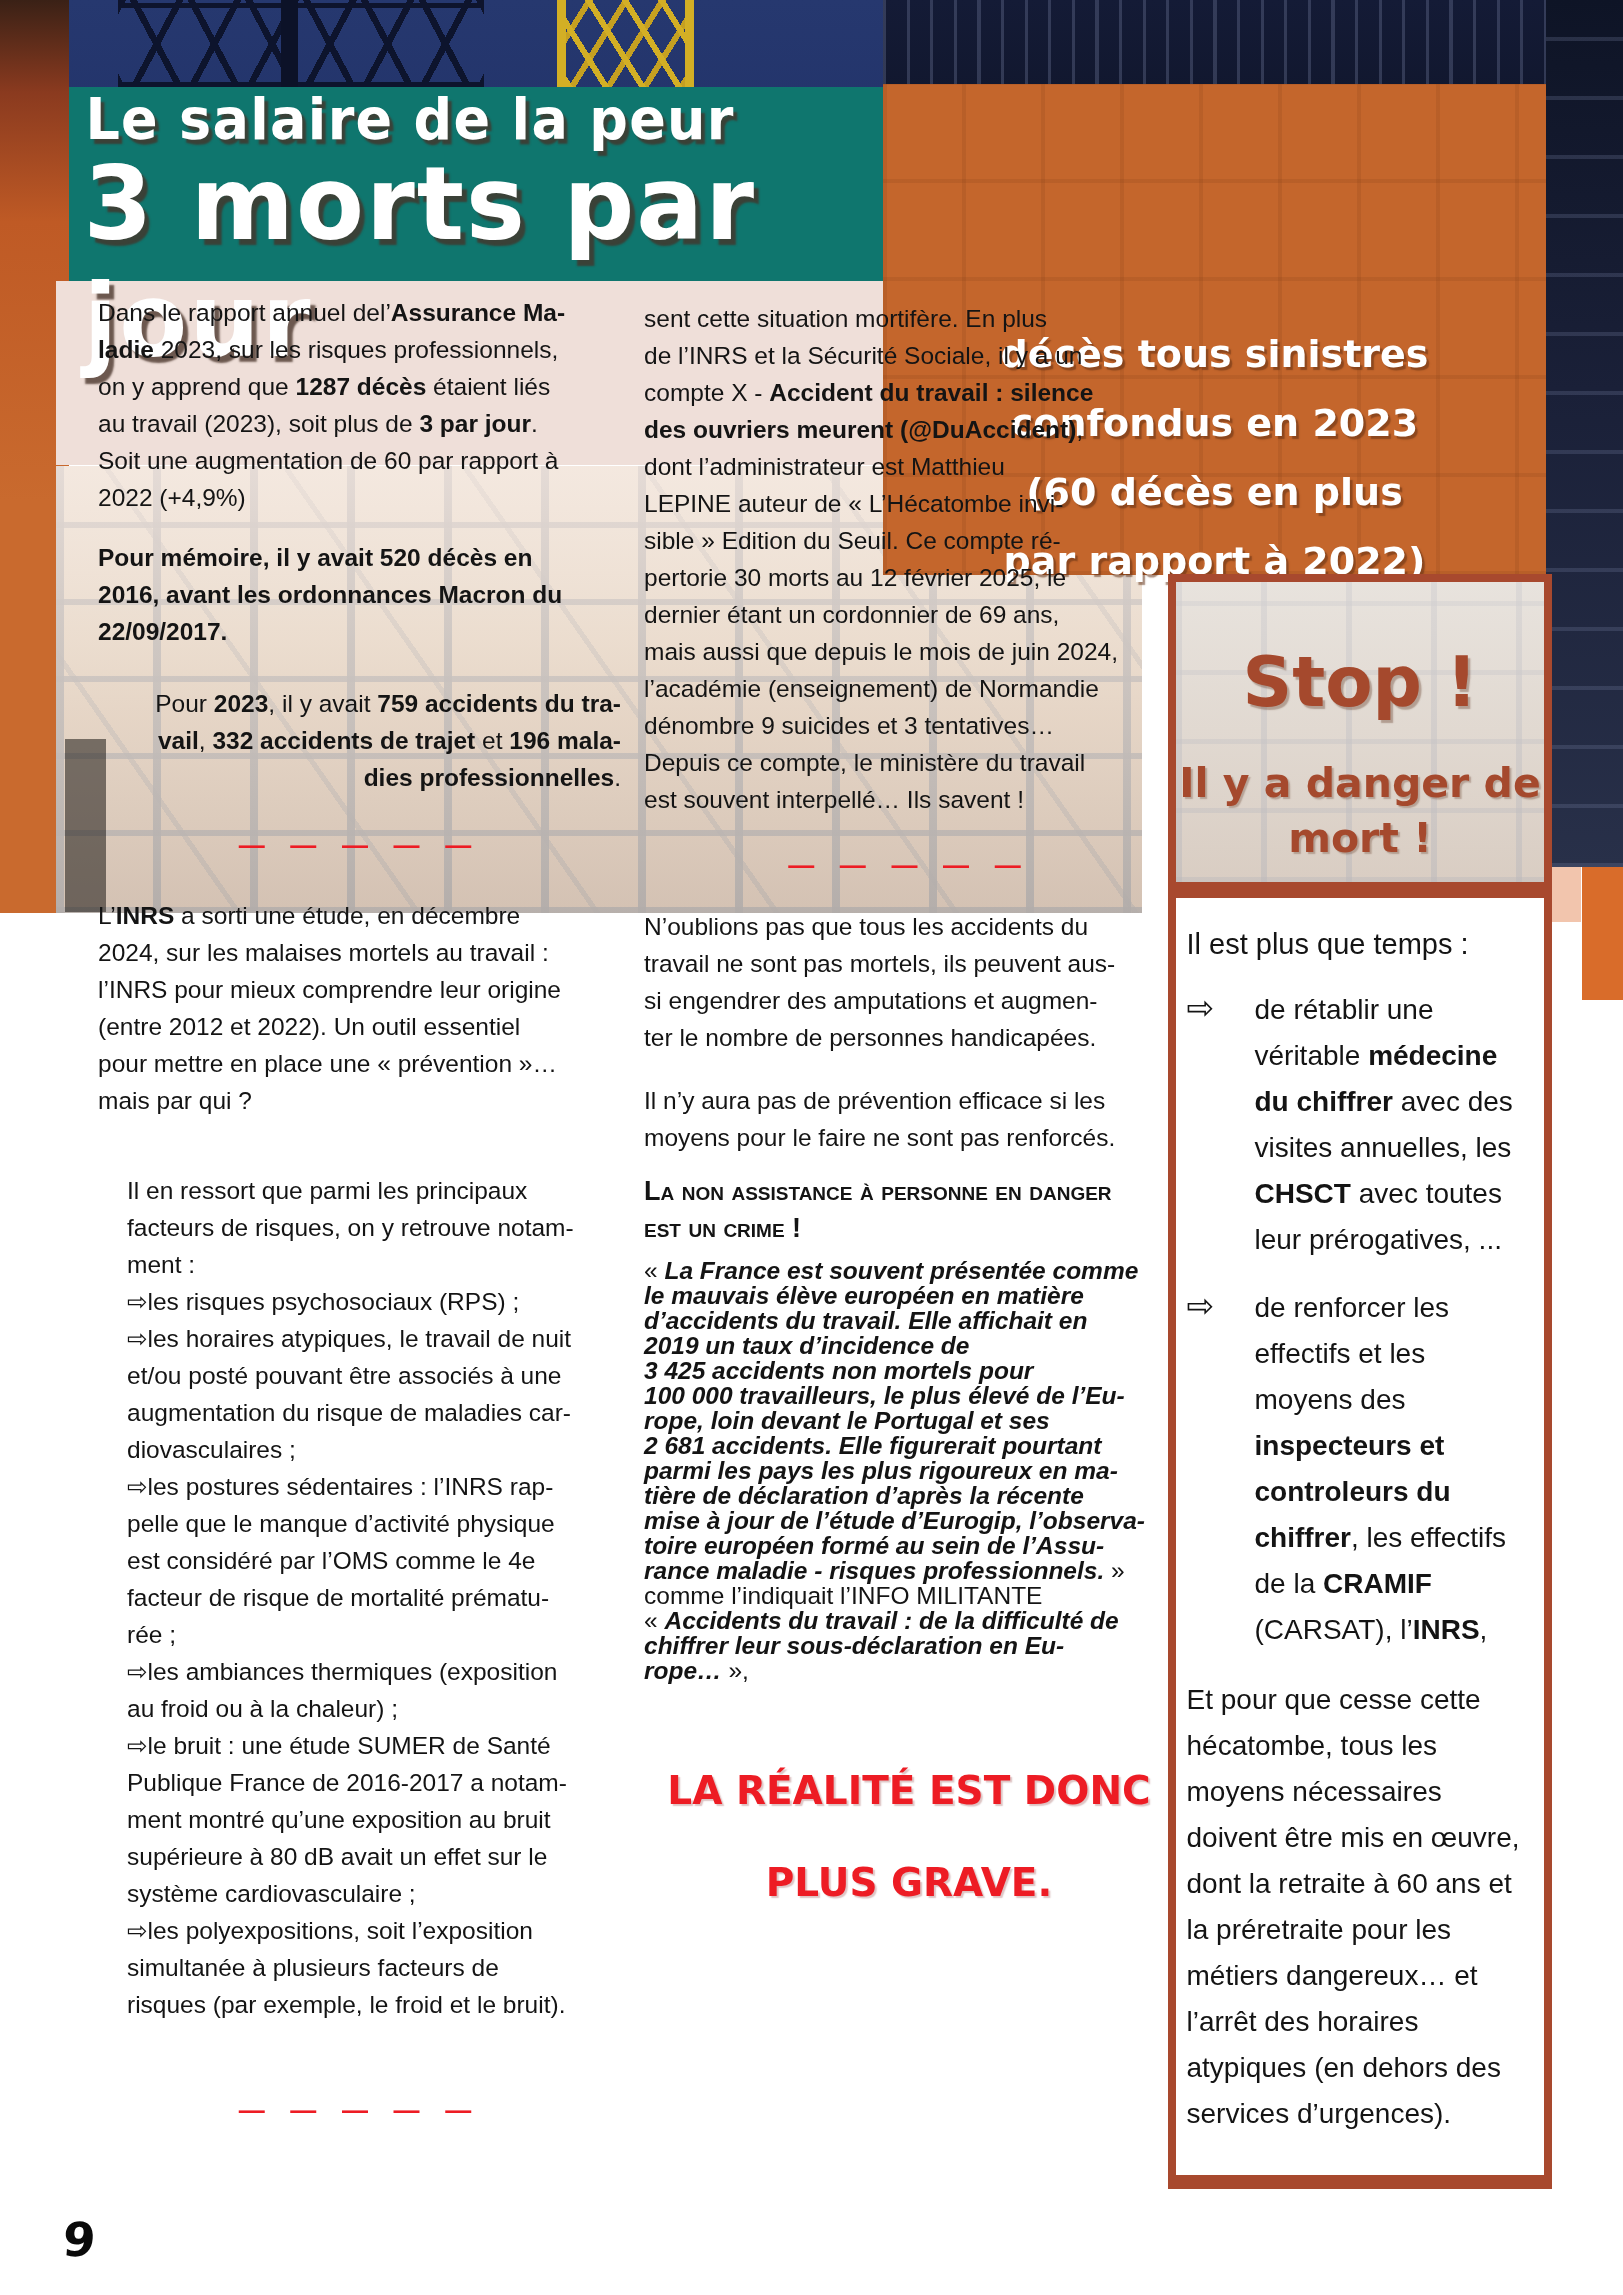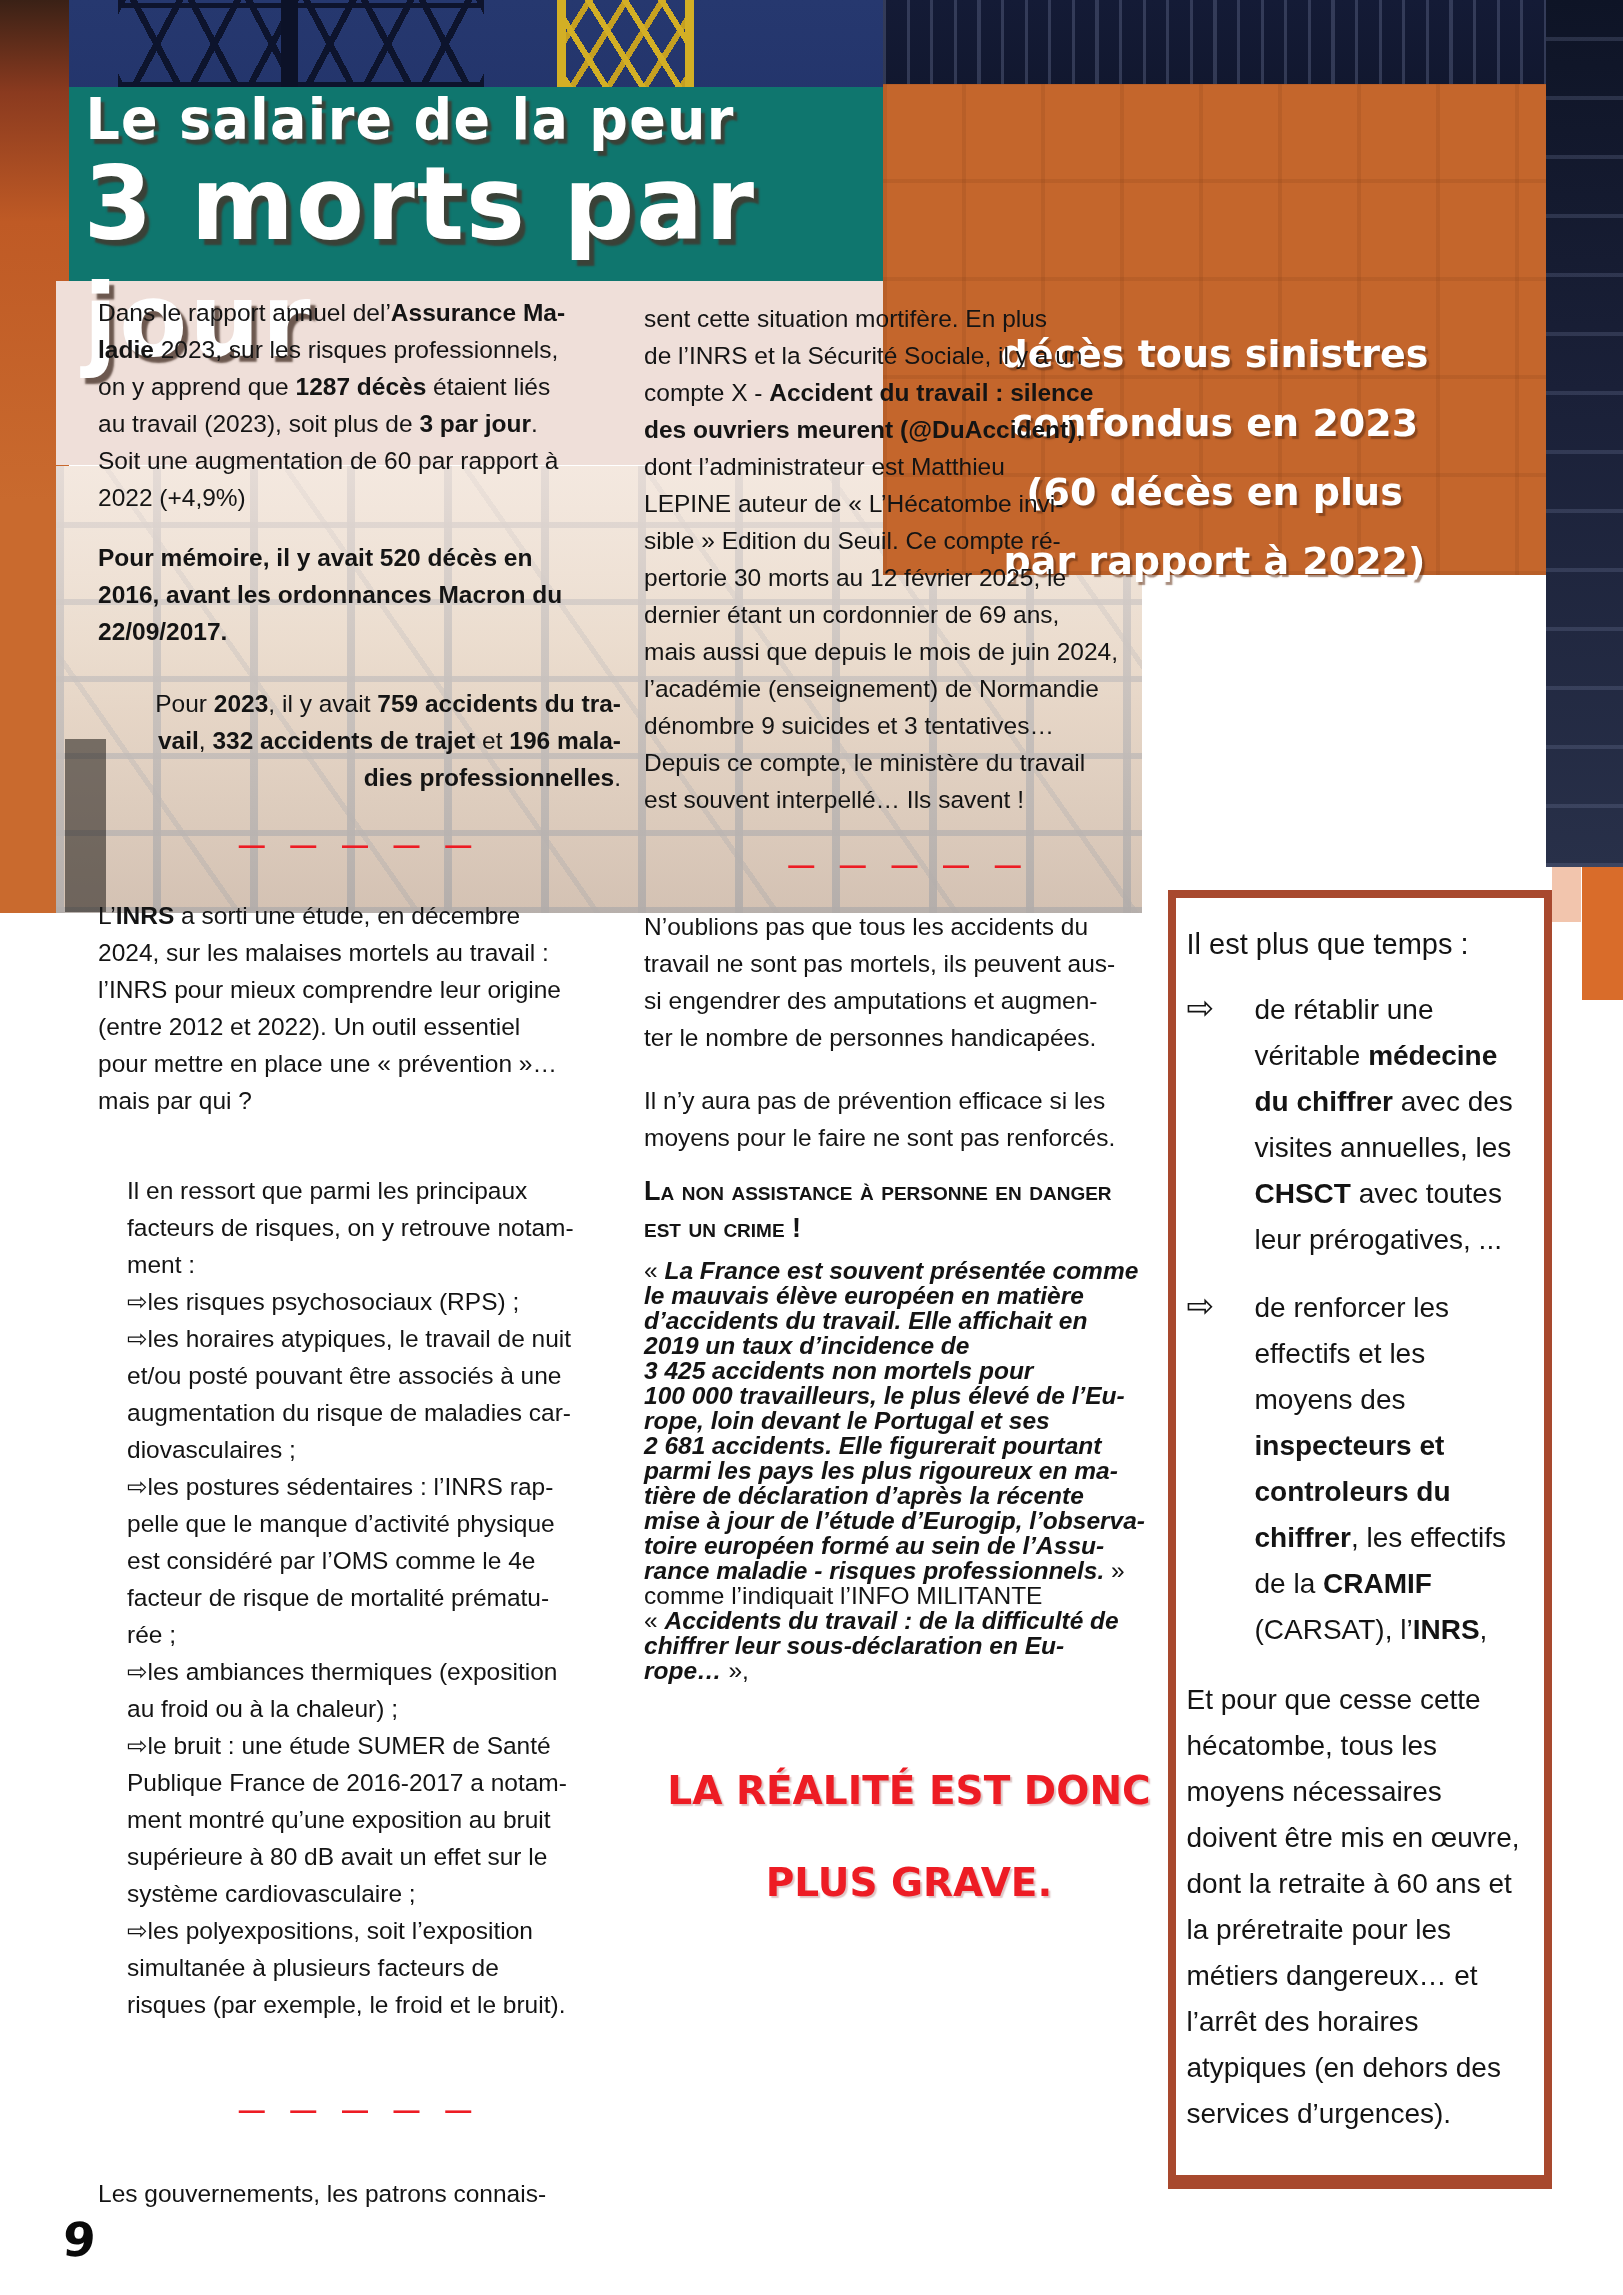--- a/index.html
+++ b/index.html
@@ -148,20 +148,24 @@
 
   <div class="abs title-block">
     <div class="title1">Le salaire de la peur</div>
     <div class="title2">3 morts par jour</div>
   </div>
 
   <div class="abs orange-block">
     <div class="stat-cap">décès tous sinistres<br>confondus en 2023<br>(60 décès en plus<br>par rapport à 2022)</div>
   </div>
 
+  <div class="abs stop-box">
+    <div class="stop-title">Stop !</div>
+    <div class="stop-sub">Il y a danger de<br>mort !</div>
+  </div>
 
   <div class="abs big-box">
     <div class="bb-intro">Il est plus que temps :</div>
     <div>
         <div class="bullet">
           <span class="ar">⇨</span>
           <span class="bt">de rétablir une<br>véritable <strong>médecine</strong><br><strong>du chiffrer</strong> avec des<br>visites annuelles, les<br><strong>CHSCT</strong> avec toutes<br>leur prérogatives, ...</span>
         </div>
         <div class="bullet">
           <span class="ar">⇨</span>
@@ -172,21 +176,20 @@
   </div>
 
   <div class="col col1">
       <p class="p">Dans le rapport annuel del’<strong>Assurance Ma-</strong><br><strong>ladie</strong> 2023, sur les risques professionnels,<br>on y apprend que <strong>1287 décès</strong> étaient liés<br>au travail (2023), soit plus de <strong>3 par jour</strong>.<br>Soit une augmentation de 60 par rapport à<br>2022 (+4,9%)</p>
       <p class="p b">Pour mémoire, il y avait 520 décès en<br>2016, avant les ordonnances Macron du<br>22/09/2017.</p>
       <p class="p">Pour <strong>2023</strong>, il y avait <strong>759 accidents du tra-</strong><br><strong>vail</strong>, <strong>332 accidents de trajet</strong> et <strong>196 mala-</strong><br><strong>dies professionnelles</strong>.</p>
       <p class="p dash">— — — — —</p>
       <p class="p">L’<strong>INRS</strong> a sorti une étude, en décembre<br>2024, sur  les malaises mortels au travail :<br>l’INRS pour mieux comprendre leur origine<br>(entre 2012 et 2022). Un outil essentiel<br>pour mettre en place une « prévention »…<br>mais par qui ?</p>
       <p class="p indent">Il en ressort que parmi les principaux<br>facteurs de risques, on y retrouve notam-<br>ment :<br>⇨les risques psychosociaux (RPS) ;<br>⇨les horaires atypiques, le travail de nuit<br>et/ou posté pouvant être associés à une<br>augmentation du risque de maladies car-<br>diovasculaires ;<br>⇨les postures sédentaires : l’INRS rap-<br>pelle que le manque d’activité physique<br>est considéré par l’OMS comme le 4e<br>facteur de risque de mortalité prématu-<br>rée ;<br>⇨les ambiances thermiques (exposition<br>au froid ou à la chaleur) ;<br>⇨le bruit : une étude SUMER de Santé<br>Publique France de 2016-2017 a notam-<br>ment montré qu’une exposition au bruit<br>supérieure à 80 dB avait un effet sur le<br>système cardiovasculaire ;<br>⇨les polyexpositions, soit l’exposition<br>simultanée à plusieurs facteurs de<br>risques (par exemple, le froid et le bruit).</p>
       <p class="p dash">— — — — —</p>
-      <p class="p">Les gouvernements, les patrons connais-</p>
     </div>
   <div class="col col2">
       <p class="p">sent cette situation mortifère. En plus<br>de l’INRS et la Sécurité Sociale, il y a un<br>compte X - <strong>Accident du travail : silence</strong><br><strong>des ouvriers meurent (@DuAccident)</strong>,<br>dont l’administrateur est Matthieu<br>LEPINE auteur de « L’Hécatombe invi-<br>sible » Edition du Seuil. Ce compte ré-<br>pertorie 30 morts au 12 février 2025, le<br>dernier étant un cordonnier de 69 ans,<br>mais aussi que depuis le mois de juin 2024,<br>l’académie (enseignement) de Normandie<br>dénombre 9 suicides et 3 tentatives…<br>Depuis ce compte, le ministère du travail<br>est souvent interpellé… Ils savent !</p>
       <p class="p dash">— — — — —</p>
       <p class="p">N’oublions pas que tous les accidents du<br>travail ne sont pas mortels, ils peuvent aus-<br>si engendrer des amputations et augmen-<br>ter le nombre de personnes handicapées.</p>
       <p class="p">Il n’y aura pas de prévention efficace si les<br>moyens pour le faire ne sont pas renforcés.</p>
       <p class="p caps">La non assistance à personne en danger<br>est un crime !</p>
       <p class="p qwrap">« <strong>La France est souvent présentée comme</strong><br><strong>le mauvais élève européen en matière</strong><br><strong>d’accidents du travail. Elle affichait en</strong><br><strong>2019 un taux d’incidence de</strong><br><strong>3 425 accidents non mortels pour</strong><br><strong>100 000 travailleurs, le plus élevé de l’Eu-</strong><br><strong>rope, loin devant le Portugal et ses</strong><br><strong>2 681 accidents. Elle figurerait pourtant</strong><br><strong>parmi les pays les plus rigoureux en ma-</strong><br><strong>tière de déclaration d’après la récente</strong><br><strong>mise à jour de l’étude d’Eurogip, l’observa-</strong><br><strong>toire européen formé au sein de l’Assu-</strong><br><strong>rance maladie - risques professionnels.</strong> »<br>comme l’indiquait l’INFO MILITANTE<br>« <strong>Accidents du travail : de la difficulté de</strong><br><strong>chiffrer leur sous-déclaration en Eu-</strong><br><strong>rope…</strong> »,</p>
       <p class="p redbig">LA RÉALITÉ EST DONC<br>PLUS GRAVE.</p>
     </div>

